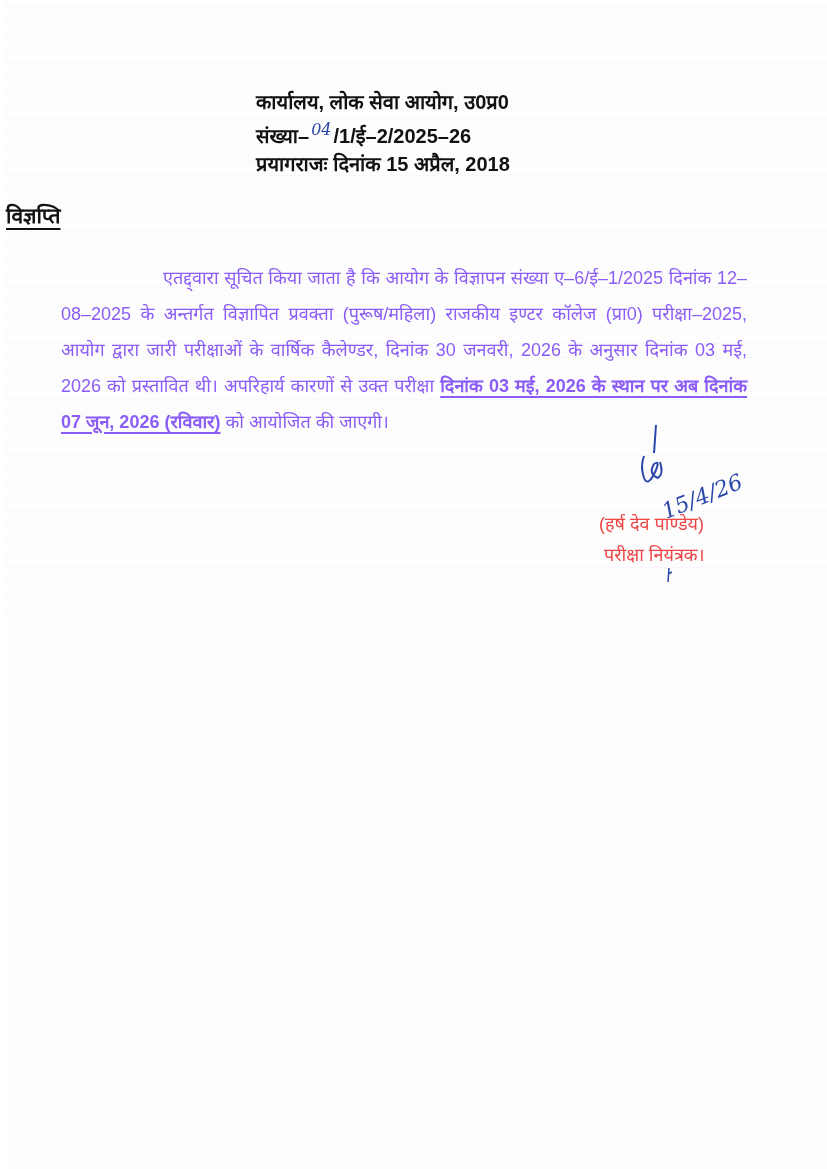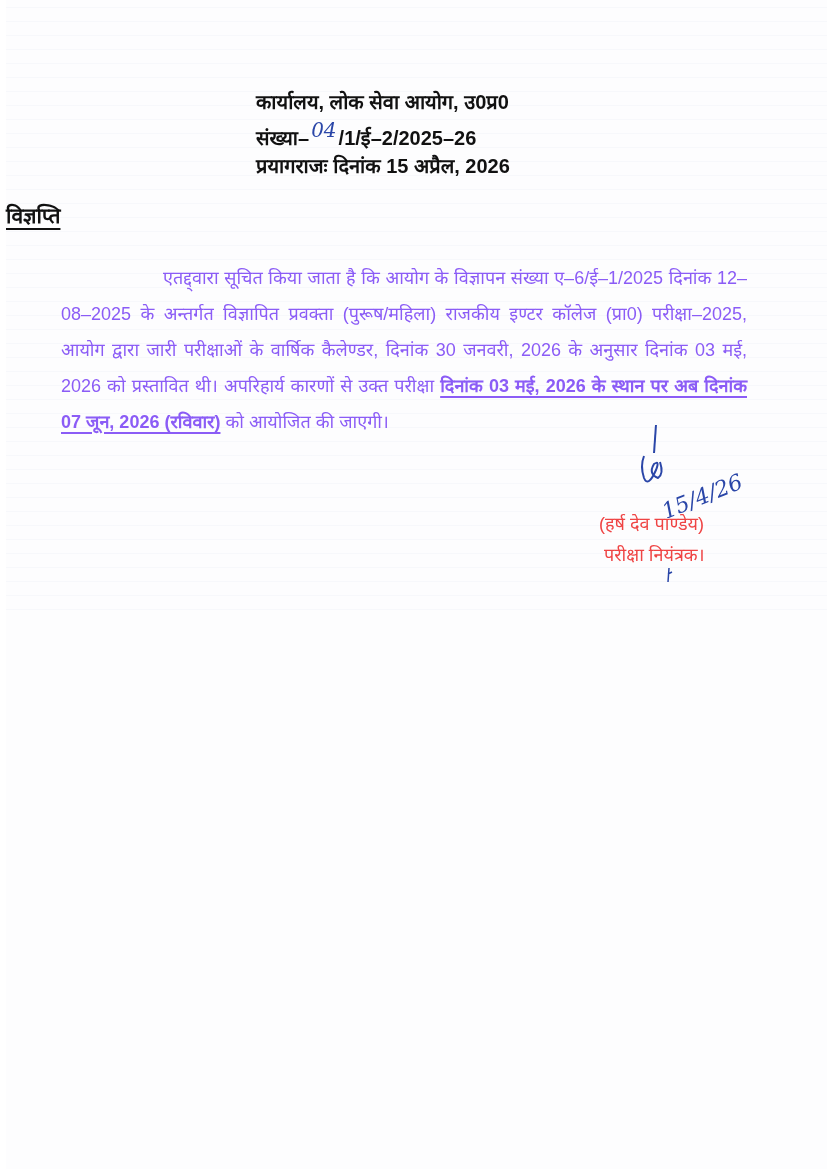--- a/index.html
+++ b/index.html
@@ -38,21 +38,21 @@
       line-height: 28px;
       font-weight: bold;
       color: #111;
     }
     .header div { white-space: nowrap; }
     .handwritten {
       color: #2a46a8;
       font-family: "DejaVu Serif", serif;
       font-style: italic;
       font-weight: normal;
-      font-size: 20px;
+      font-size: 16px;
       vertical-align: super;
       margin: 16px 2px;
     }
     .title {
       position: absolute;
       left: 0; width: 810px;
       top: 201px;
       font-size: 21px;
       font-weight: bold;
       color: #111;
@@ -114,21 +114,21 @@
 <body>
 
 <div class="page">
   <div class="scan-noise"></div>
 
   <div class="header">
     <div>कार्यालय, लोक सेवा आयोग, उ0प्र0</div>
     <div>
       <span>संख्या–</span><span class="handwritten">04</span><span>/1/ई–2/2025–26</span>
     </div>
-    <div>प्रयागराजः दिनांक 15 अप्रैल, 2026</div>
+    <div>प्रयागराजः दिनांक 15 अप्रैल, 2018</div>
   </div>
 
   <div class="title">
     <span>विज्ञप्ति</span>
   </div>
 
   <div class="body-text">
     <span class="indent"></span><span>एतद्द्वारा सूचित किया जाता है कि आयोग के विज्ञापन संख्या ए–6/ई–1/2025 दिनांक 12–08–2025 के अन्तर्गत विज्ञापित प्रवक्ता (पुरूष/महिला) राजकीय इण्टर कॉलेज (प्रा0) परीक्षा–2025, आयोग द्वारा जारी परीक्षाओं के वार्षिक कैलेण्डर, दिनांक 30 जनवरी, 2026 के अनुसार दिनांक 03 मई, 2026 को प्रस्तावित थी। अपरिहार्य कारणों से उक्त परीक्षा </span><span class="hl">दिनांक 03 मई, 2026 के स्थान पर अब दिनांक 07 जून, 2026 (रविवार)</span><span> को आयोजित की जाएगी।</span>
   </div>
 

